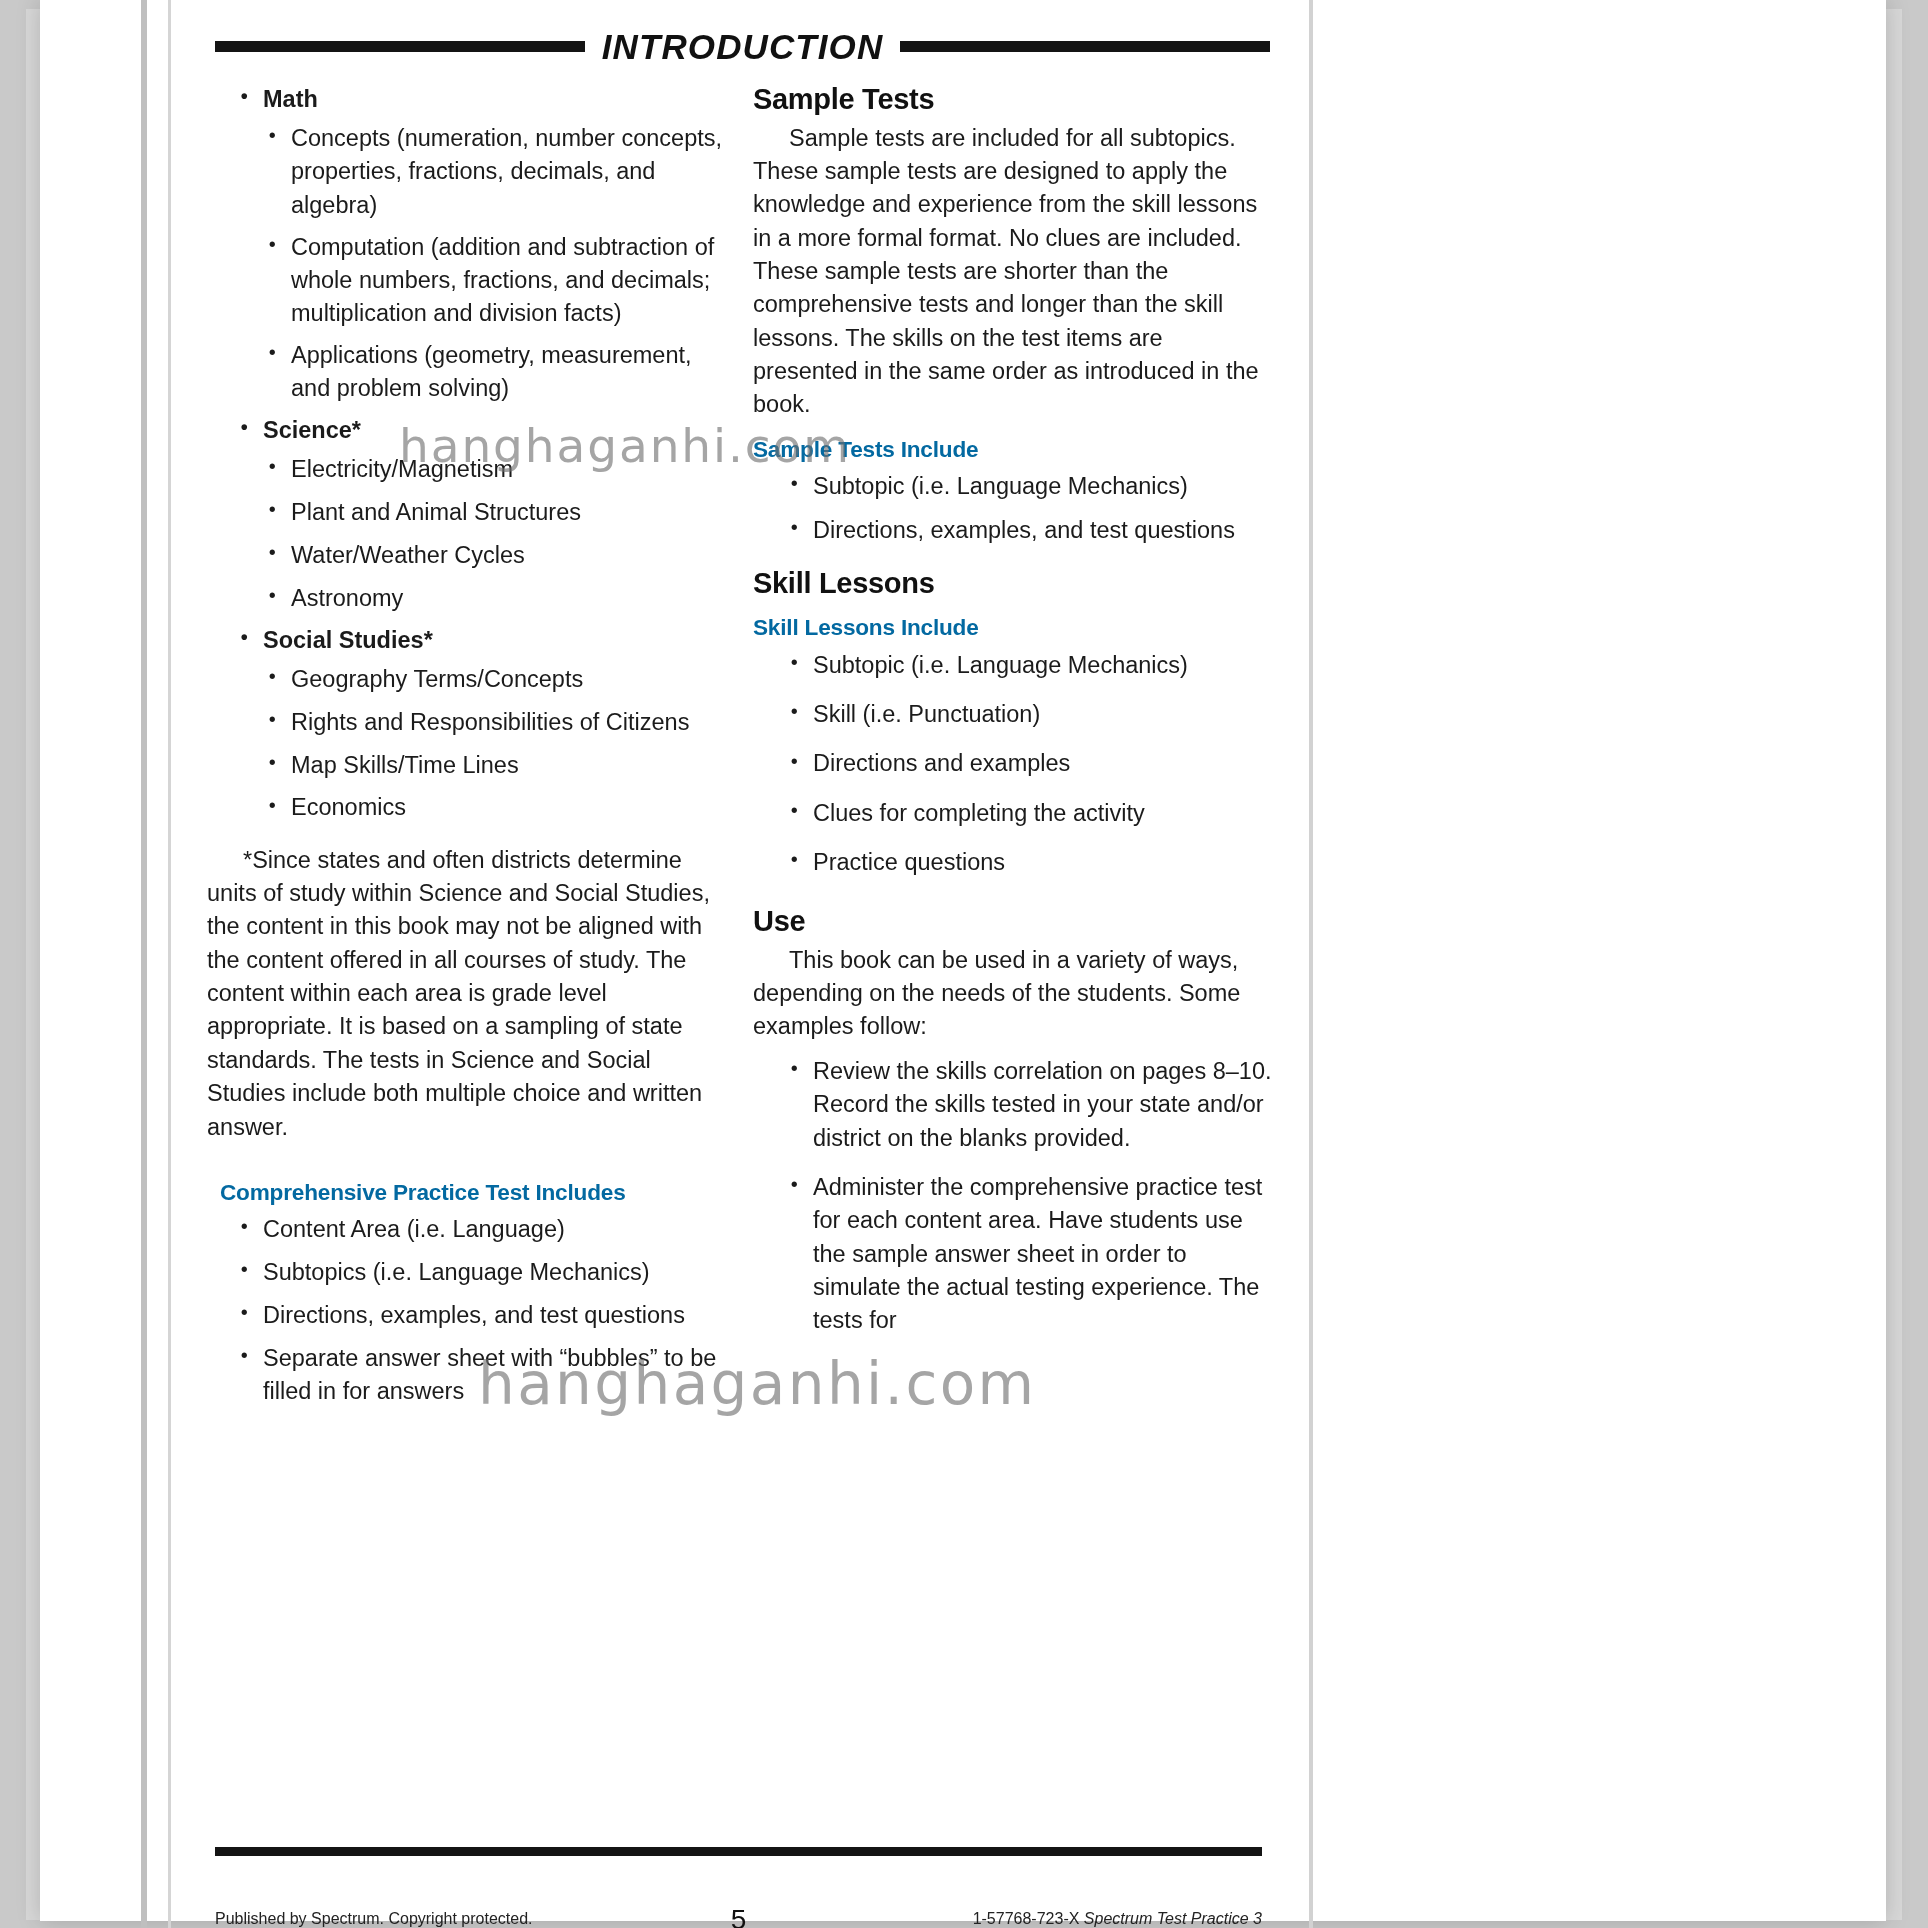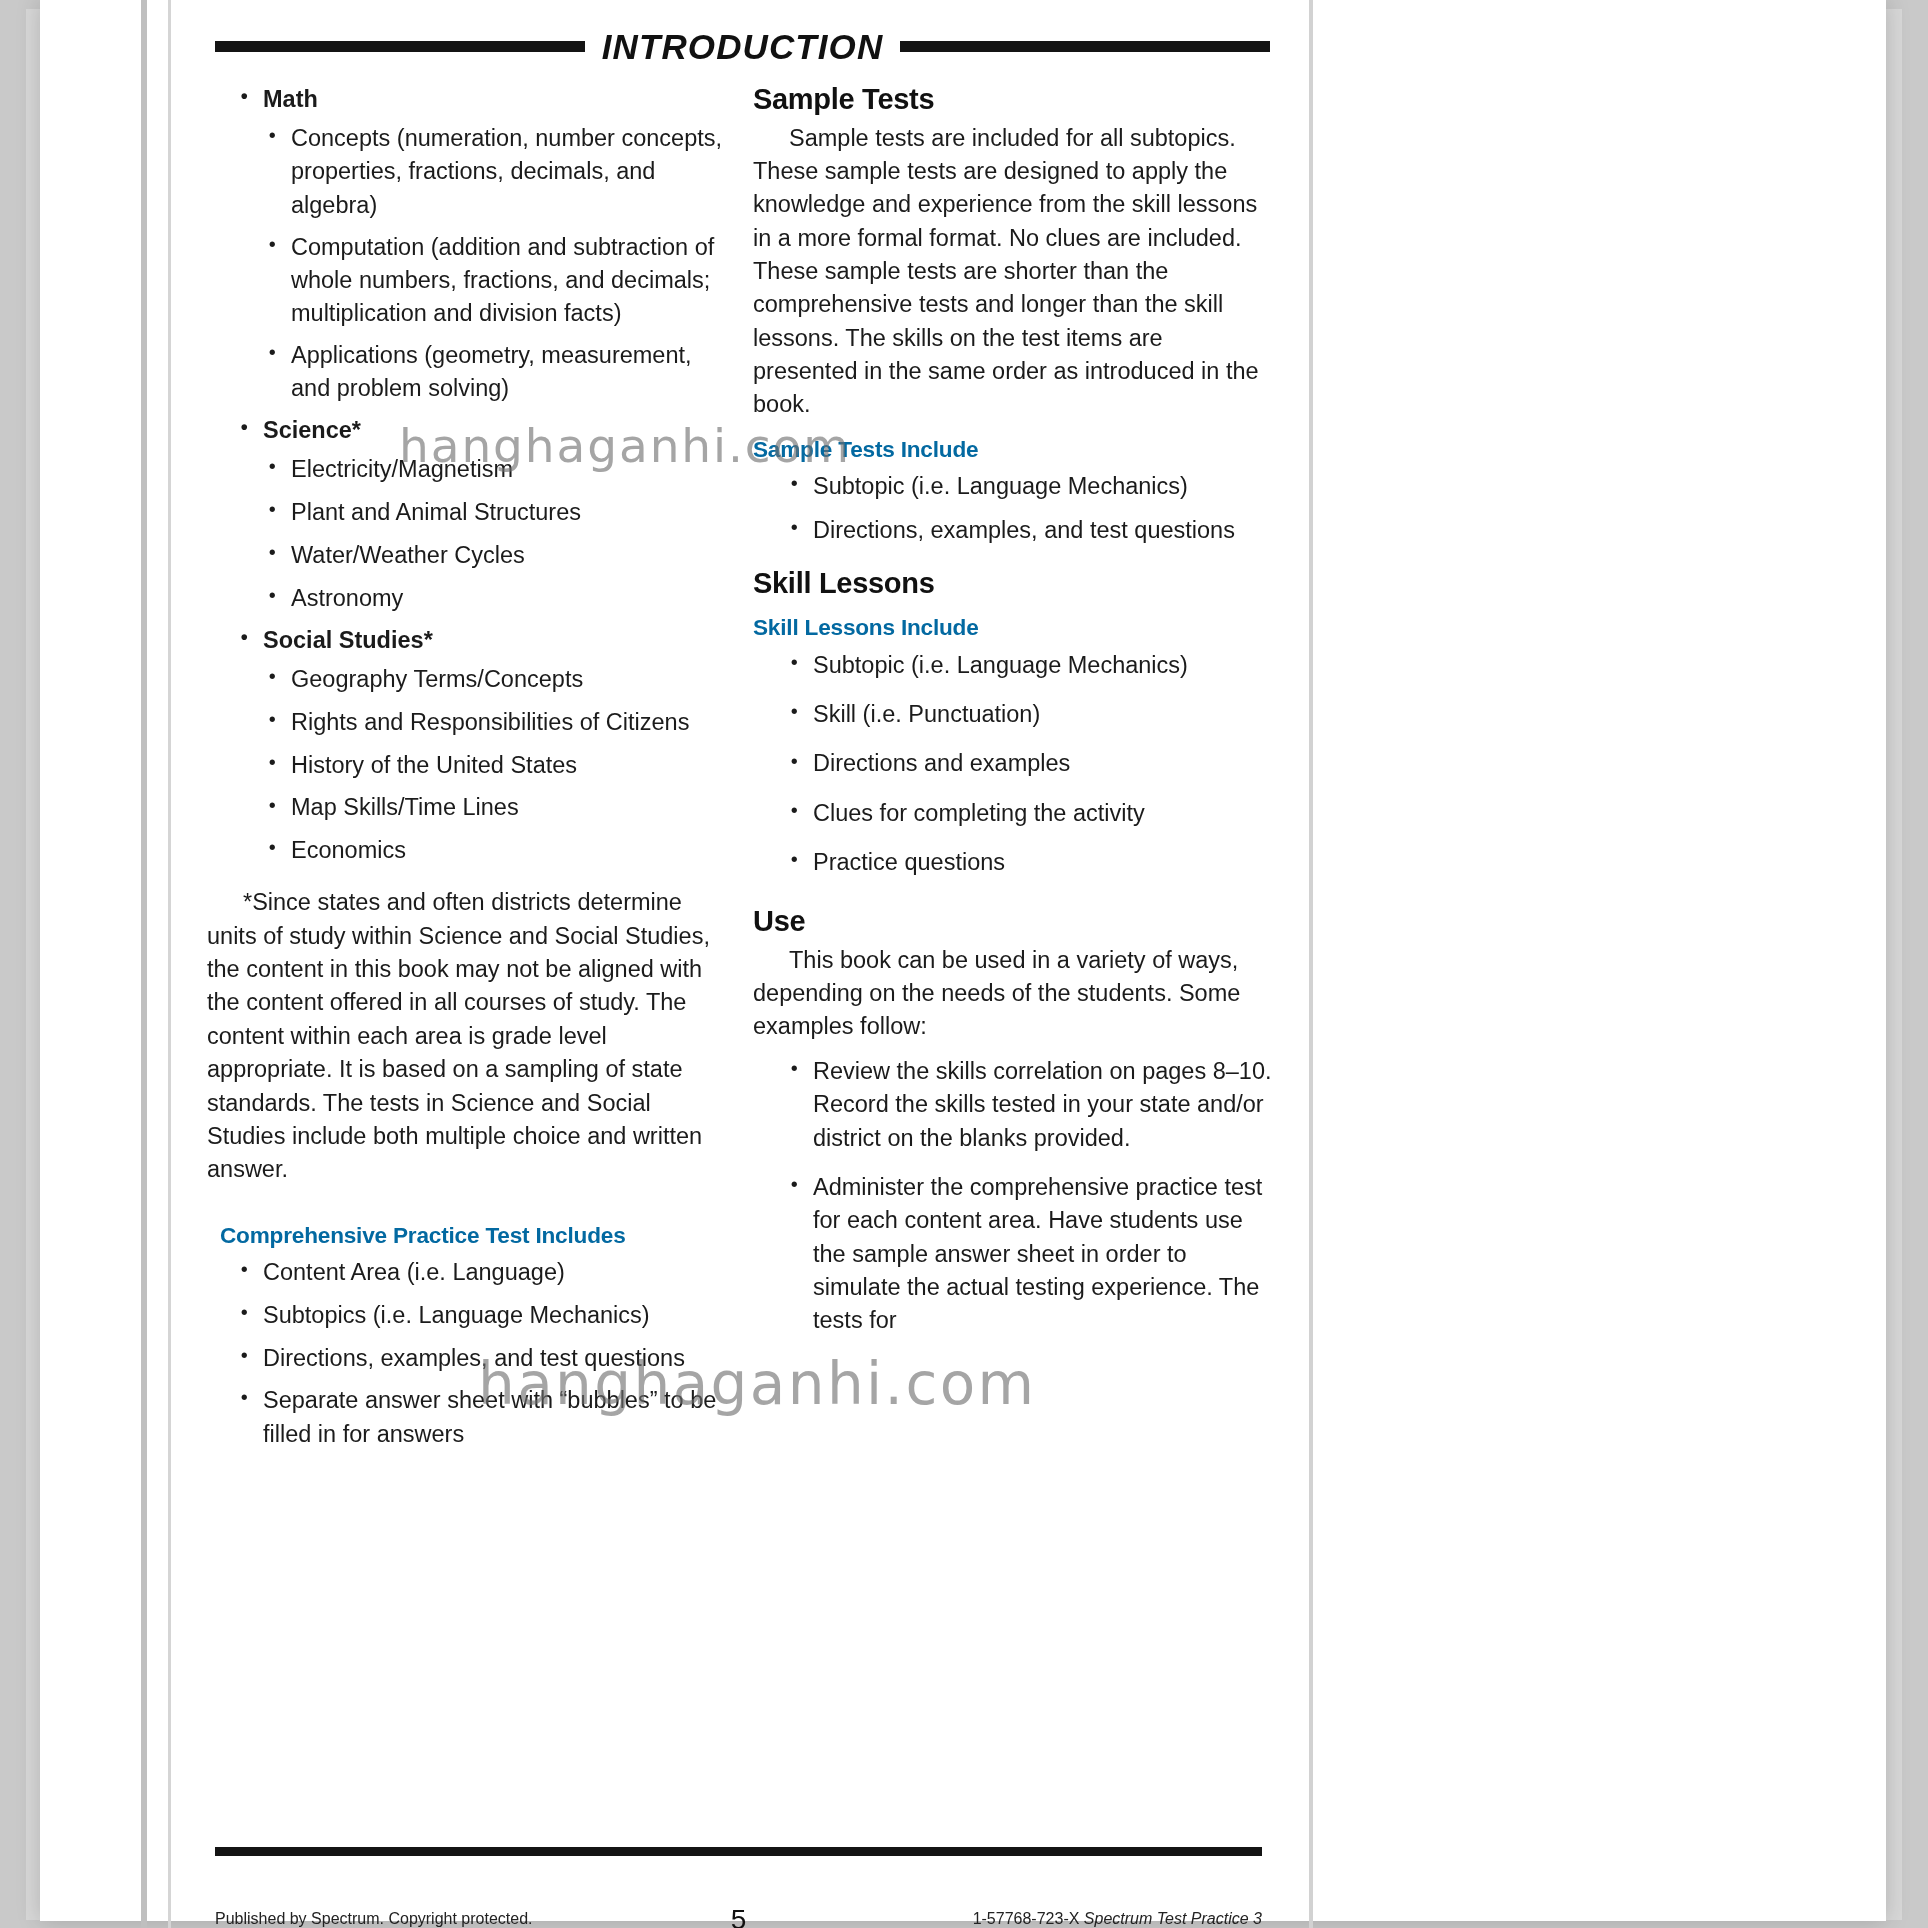--- a/index.html
+++ b/index.html
@@ -145,21 +145,20 @@
         <li>Water/Weather Cycles</li>
         <li>Astronomy</li>
       </ul>
 
       <ul class="lvl1">
         <li class="bold">Social Studies*</li>
       </ul>
       <ul class="lvl2 tight">
         <li>Geography Terms/Concepts</li>
         <li>Rights and Responsibilities of Citizens</li>
-        <li>History of the United States</li>
         <li>Map Skills/Time Lines</li>
         <li>Economics</li>
       </ul>
 
       <div class="gap-s"></div>
       <p class="body">*Since states and often districts determine units of study within Science and Social Studies, the content in this book may not be aligned with the content offered in all courses of study. The content within each area is grade level appropriate. It is based on a sampling of state standards. The tests in Science and Social Studies include both multiple choice and written answer.</p>
 
       <div class="gap-m"></div>
       <h3 class="sub indent">Comprehensive Practice Test Includes</h3>
       <ul class="lvl1 tight">

